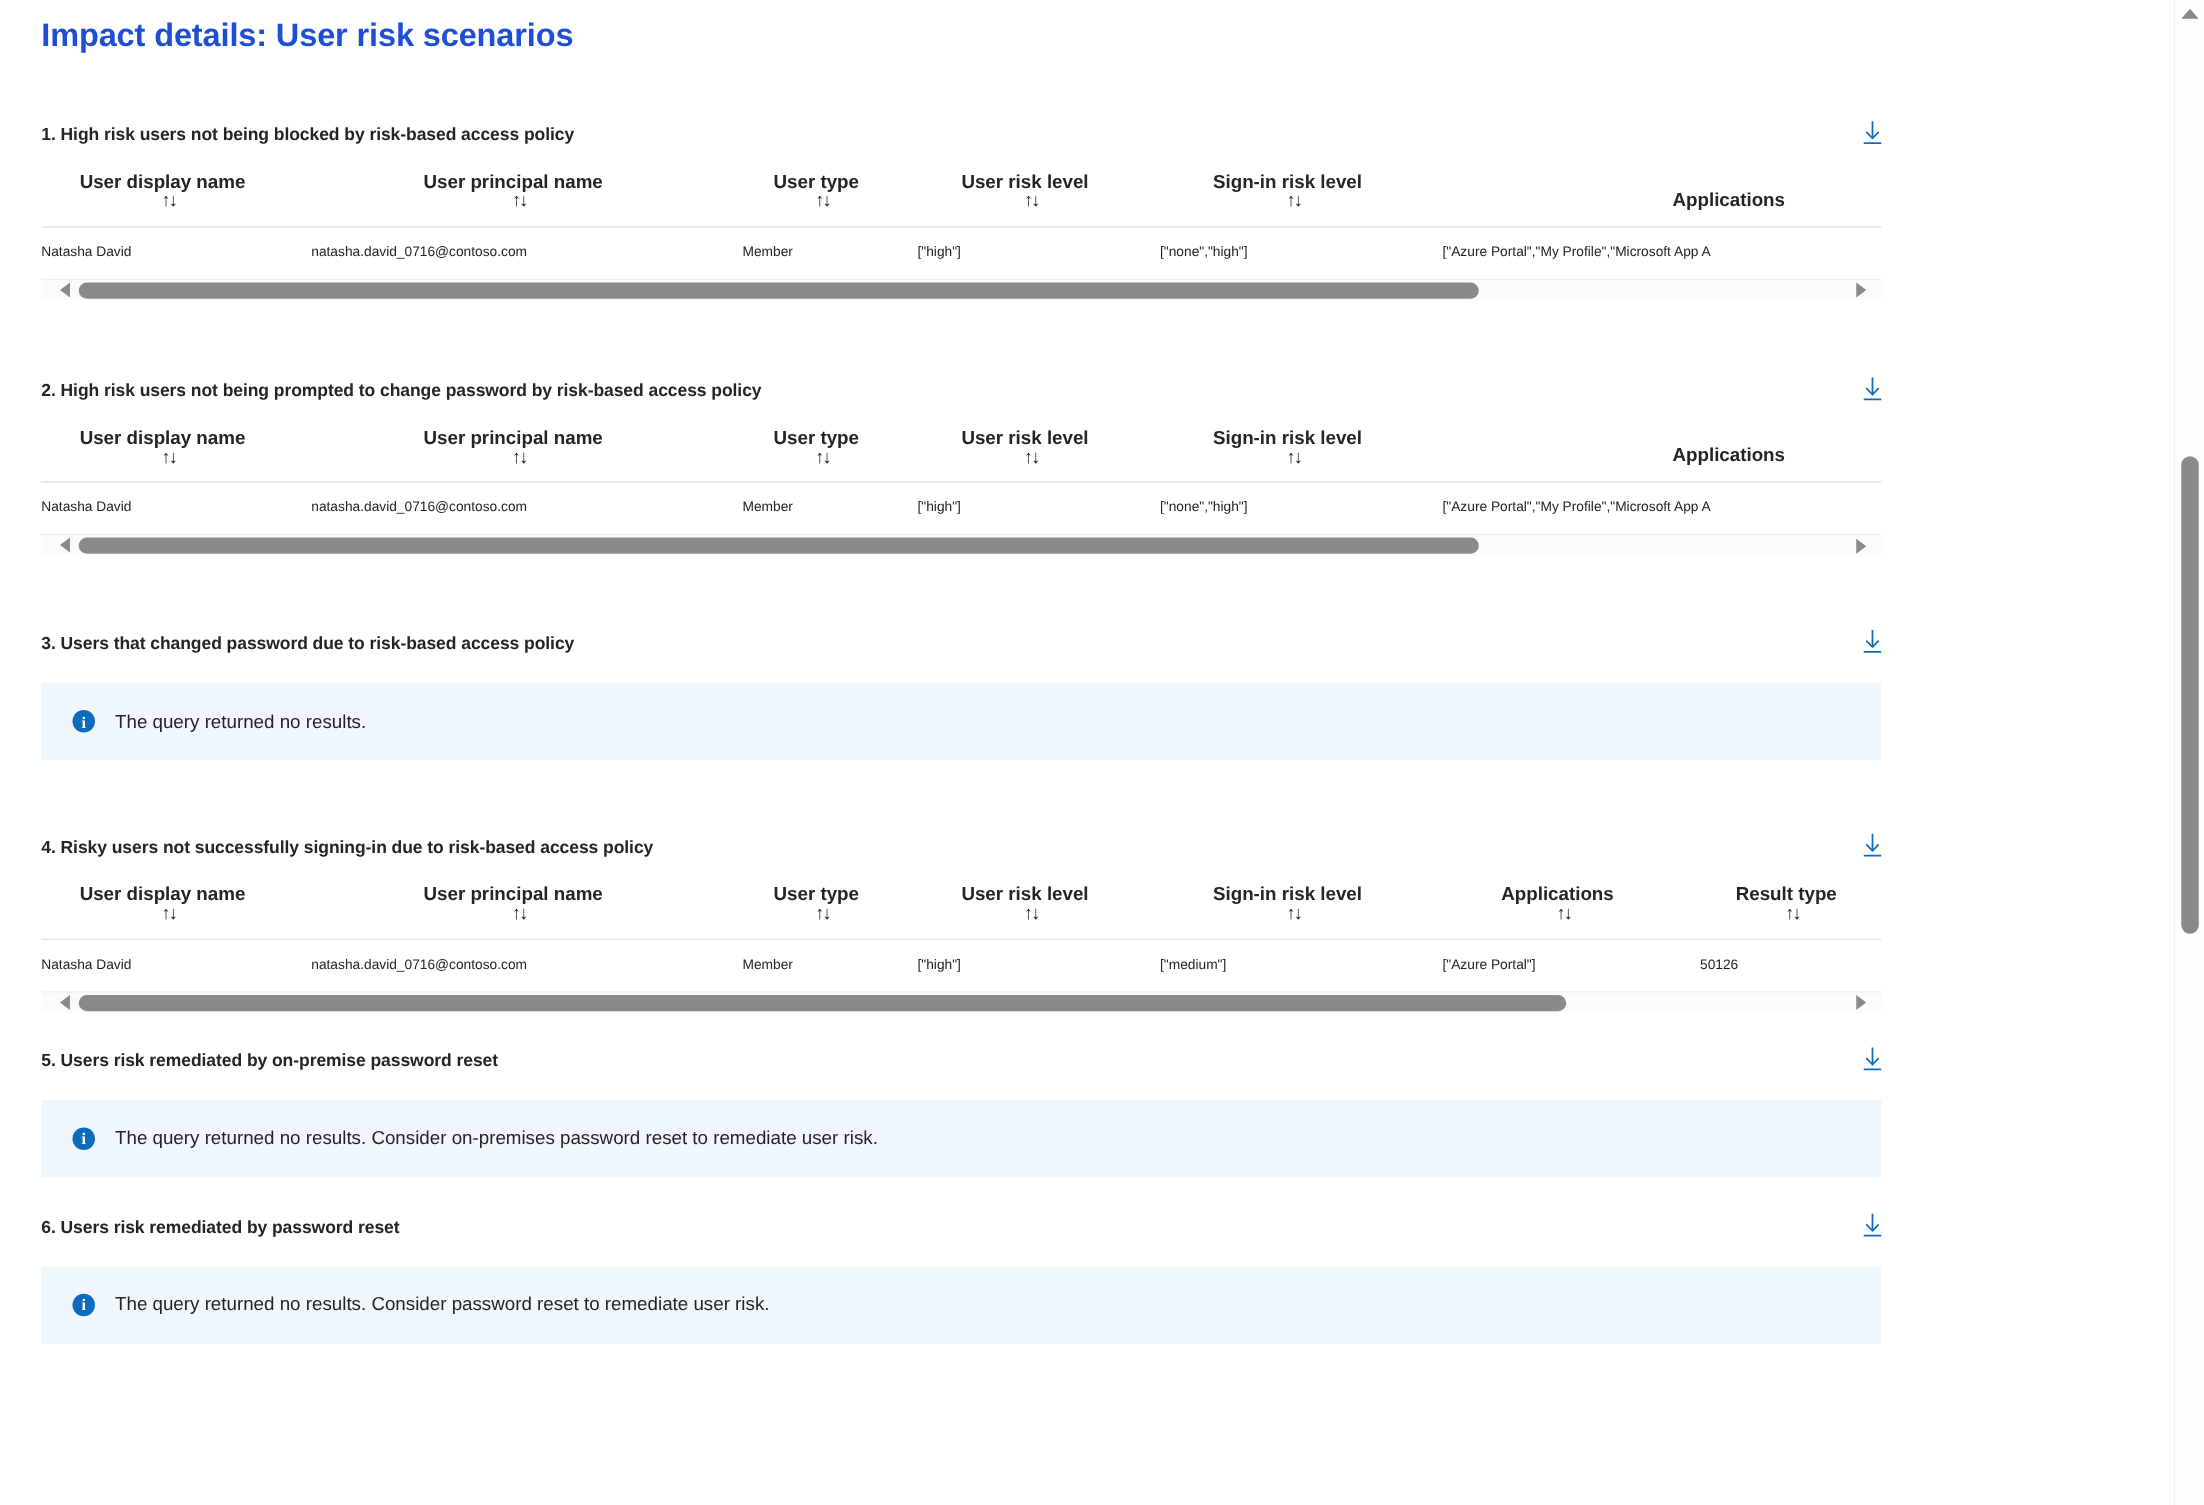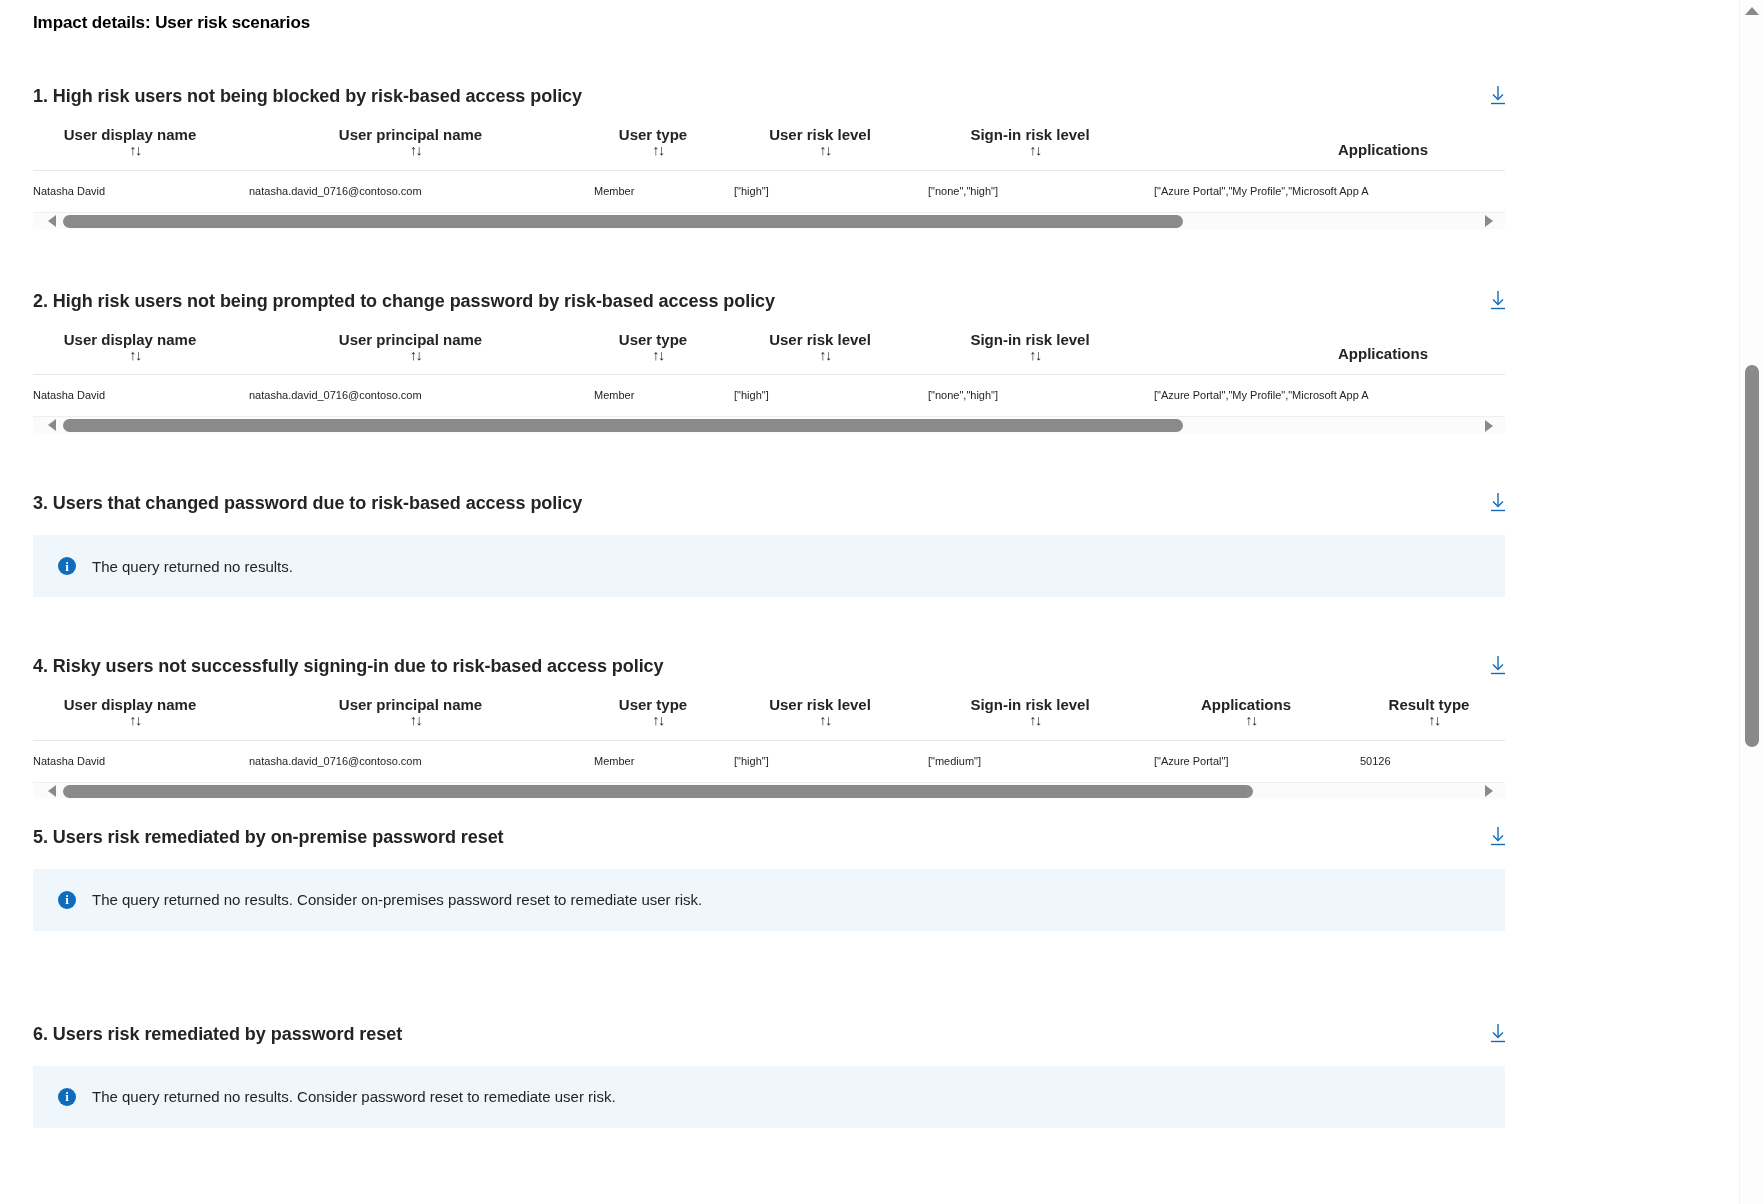--- a/index.html
+++ b/index.html
@@ -23,47 +23,47 @@
   #content {
     position: absolute;
     left: 0; top: 0;
     width: 1738px;
     height: 1204px;
     overflow: hidden;
     padding: 0;
   }
 
   .page-title {
-    font-size: 17px;
+    font-size: 26px;
     font-weight: 600;
-    color: #000000;
+    color: #1d4ed8;
     letter-spacing: -0.1px;
     padding: 13px 0 0 33px;
   }
 
   .section {
     position: relative;
     padding: 0 0 0 33px;
   }
   .section.s1 { margin-top: 53px; }
   .section.s2 { margin-top: 62px; }
   .section.s3 { margin-top: 60px; }
   .section.s4 { margin-top: 59px; }
   .section.s5 { margin-top: 28px; }
-  .section.s6 { margin-top: 93px; }
+  .section.s6 { margin-top: 29px; }
 
   .section-head {
     position: relative;
     display: flex;
     align-items: flex-start;
     width: 1472px;
   }
 
   .section-title {
-    font-size: 18px;
+    font-size: 14px;
     font-weight: 700;
     color: #242424;
     letter-spacing: -0.05px;
     line-height: 20px;
   }
 
   
   .download-btn {
     position: absolute;
     right: -6px;

